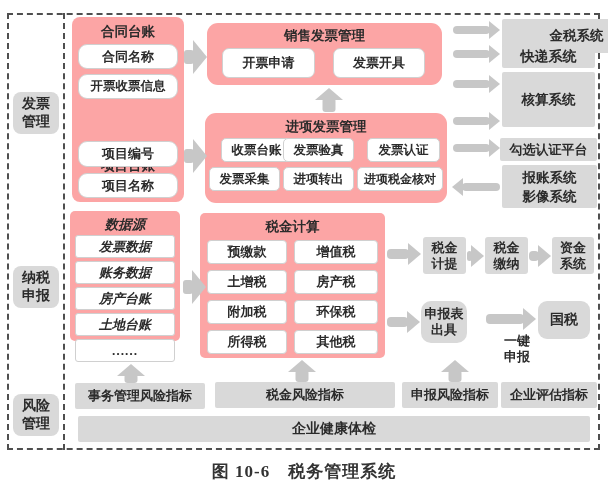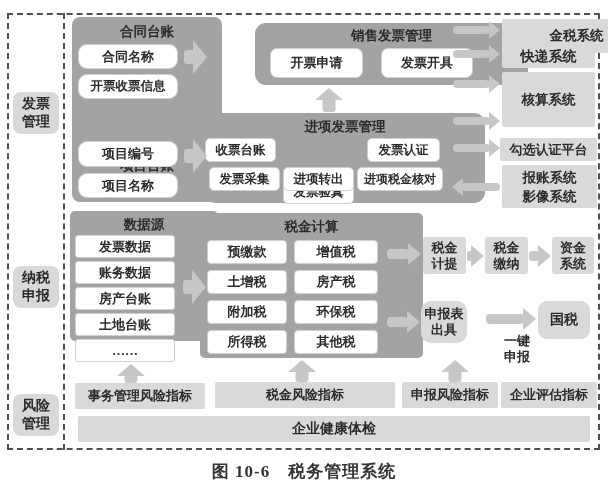--- a/index.html
+++ b/index.html
@@ -2,21 +2,21 @@
 <html><head>
 <meta charset="utf-8">
 <style>
   html,body { margin:0; padding:0; background:#ffffff; }
   body { font-family:"Liberation Serif","DejaVu Serif",serif; color:#2f2f2f; }
   .canvas { position:relative; width:608px; height:500px; background:#fff; overflow:hidden; }
 
   .dash-border { position:absolute; border:2px dashed #4f4f4f; box-sizing:border-box; }
   .dash-vline  { position:absolute; border-left:2px dashed #4f4f4f; width:0; }
 
-  .cont { position:absolute; background:#a3a3a3; border-radius:10px;padding-left:38px; }
+  .cont { position:absolute; background:#fca5a5; border-radius:10px; }
   .hdr  { position:absolute; left:0; width:100%; text-align:center; font-weight:700;
           font-size:13.5px; color:#2b2b2b; white-space:nowrap; }
 
   .gbox { position:absolute; background:#d9d9d9; color:#2b2b2b; display:flex; flex-direction:column;
           align-items:center; justify-content:center; text-align:center; font-weight:700;
           font-size:13px; border-radius:2px; line-height:16px; white-space:nowrap; }
   .wbox { position:absolute; background:#ffffff; border:1px solid #d0d0d0; border-radius:6px;
           display:flex; align-items:center; justify-content:center; font-weight:700;
           font-size:13px; color:#2b2b2b; box-sizing:border-box; white-space:nowrap; }
 
@@ -75,39 +75,39 @@
 
   <div class="cont" style="left:72px; top:17px; width:112px; height:185px; border-radius:8px;">
     <div class="hdr" style="top:6px;">合同台账</div>
     <div class="wbox" style="left:6px; top:27px; width:100px; height:25px; border-radius:9px;">合同名称</div>
     <div class="wbox" style="left:6px; top:57px; width:100px; height:25px; border-radius:9px; font-size:12.5px;">开票收票信息</div>
     <div class="hdr" style="top:101px;margin-top:39px;">项目台账</div>
     <div class="wbox" style="left:6px; top:124px; width:100px; height:26px; border-radius:9px;">项目编号</div>
     <div class="wbox" style="left:6px; top:156px; width:100px; height:25px; border-radius:9px;">项目名称</div>
   </div>
 
-  <div class="cont" style="left:70px; top:211px; width:110px; height:130px; border-radius:5px;">
+  <div class="cont" style="left:70px; top:211px; width:110px; height:130px; border-radius:5px;font-style:italic;">
     <div class="hdr" style="top:5px;">数据源</div>
     <div class="wbox" style="left:5px; top:24px; width:100px; height:23px; border-radius:3px;">发票数据</div>
     <div class="wbox" style="left:5px; top:50px; width:100px; height:23px; border-radius:3px;">账务数据</div>
     <div class="wbox" style="left:5px; top:76px; width:100px; height:23px; border-radius:3px;">房产台账</div>
     <div class="wbox" style="left:5px; top:102px; width:100px; height:23px; border-radius:3px;">土地台账</div>
     <div class="wbox" style="left:5px; top:128px; width:100px; height:23px; border-radius:3px;">……</div>
   </div>
 
-  <div class="cont" style="left:207px; top:23px; width:235px; height:62px; border-radius:11px;margin-left:48px;">
+  <div class="cont" style="left:207px; top:23px; width:235px; height:62px; border-radius:11px;">
     <div class="hdr" style="top:4px;">销售发票管理</div>
     <div class="wbox" style="left:15px; top:25px; width:93px; height:30px; border-radius:7px;">开票申请</div>
     <div class="wbox" style="left:126px; top:25px; width:92px; height:30px; border-radius:7px;">发票开具</div>
   </div>
 
   <div class="cont" style="left:205px; top:113px; width:242px; height:90px; border-radius:11px;">
     <div class="hdr" style="top:5px;">进项发票管理</div>
-    <div class="wbox" style="left:0; top:25px; width:71px; height:24px; border-radius:5px; font-size:12.5px;">收票台账</div>
-    <div class="wbox" style="left:78px; top:25px; width:71px; height:24px; border-radius:5px; font-size:12.5px;margin-top:42px;">发票验真</div>
+    <div class="wbox" style="left:16px; top:25px; width:71px; height:24px; border-radius:5px; font-size:12.5px;">收票台账</div>
+    <div class="wbox" style="left:78px; top:25px; width:71px; height:24px; border-radius:5px; font-size:12.5px;">发票验真</div>
     <div class="wbox" style="left:162px; top:25px; width:73px; height:24px; border-radius:5px; font-size:12.5px;">发票认证</div>
     <div class="wbox" style="left:4px; top:54px; width:71px; height:24px; border-radius:5px; font-size:12.5px;">发票采集</div>
     <div class="wbox" style="left:78px; top:54px; width:71px; height:24px; border-radius:5px; font-size:12.5px;">进项转出</div>
     <div class="wbox" style="left:152px; top:54px; width:86px; height:24px; border-radius:5px; font-size:12px;">进项税金核对</div>
   </div>
 
   <div class="cont" style="left:200px; top:213px; width:185px; height:145px; border-radius:5px;">
     <div class="hdr" style="top:5px;">税金计算</div>
     <div class="wbox" style="left:7px; top:27px; width:80px; height:24px; border-radius:4px;">预缴款</div>
     <div class="wbox" style="left:7px; top:57px; width:80px; height:24px; border-radius:4px;">土增税</div>

